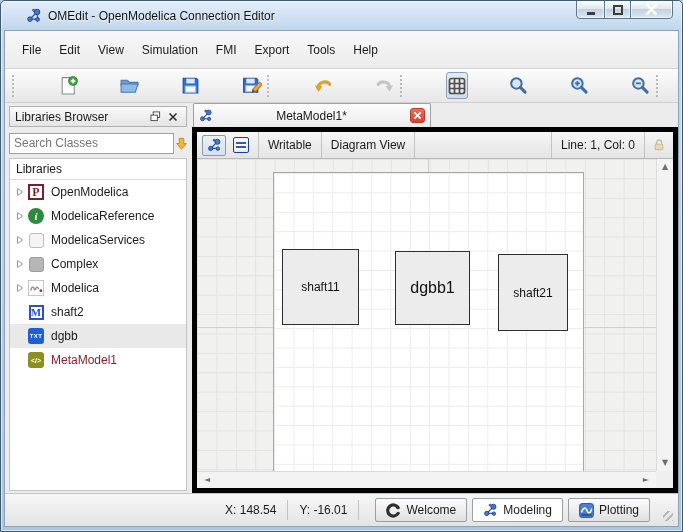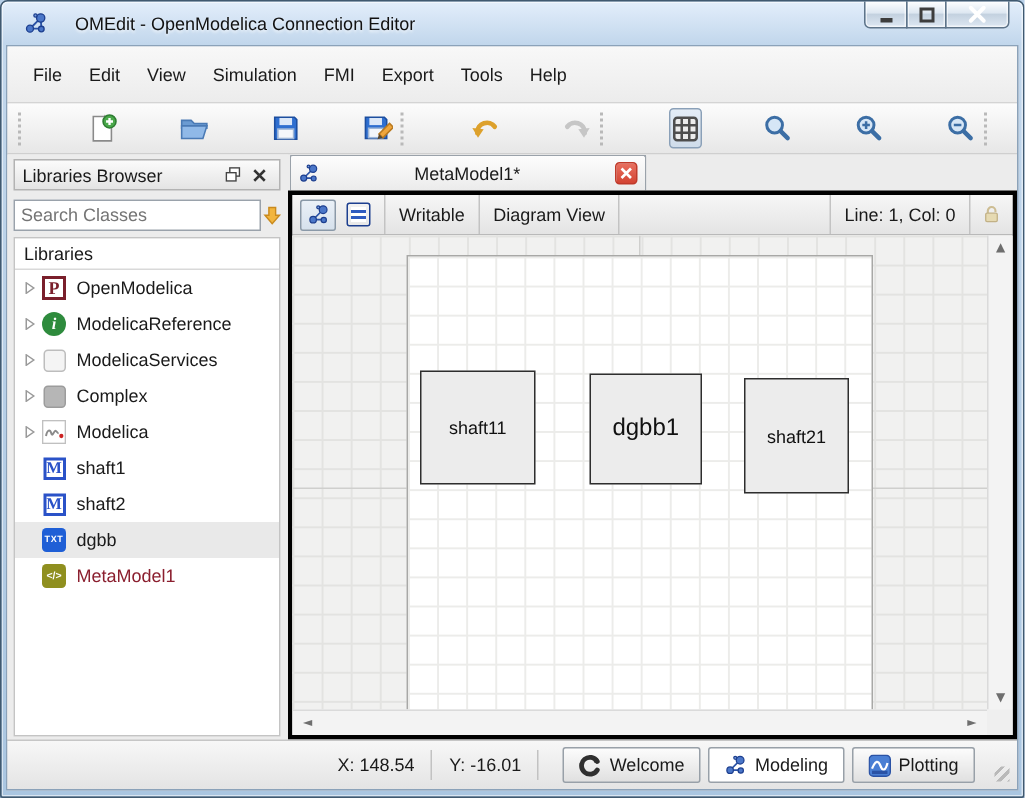--- a/index.html
+++ b/index.html
@@ -5,21 +5,21 @@
   * { margin:0; padding:0; box-sizing:border-box; cursor:default; }
   html,body { width:683px; height:532px; overflow:hidden; }
   body { font-family:"Liberation Sans",sans-serif; font-size:12px; color:#1a1a1a;
          background:linear-gradient(180deg,#b7cfe8,#a3bfdc 60%,#7f9cba); position:relative; }
 
   .window { position:absolute; inset:0; border:1px solid #40596f; border-radius:5px 5px 2px 2px;
             background:linear-gradient(180deg,#e3eefb,#c2d7ec 28px,#aac6e1); overflow:hidden;
             box-shadow:inset 0 0 0 1px rgba(255,255,255,.55); }
 
   
-  .titlebar { height:29px; display:flex; align-items:center; padding-left:15px; position:relative;gap:12px; }
+  .titlebar { height:29px; display:flex; align-items:center; padding-left:25px; position:relative; }
   .title-text { margin-left:6px; color:#111; text-shadow:0 1px 2px rgba(255,255,255,.8); }
   .win-controls { position:absolute; top:-1px; right:9px; display:flex; }
   .win-btn { height:19px; width:29px; display:flex; align-items:center; justify-content:center;
              border:1px solid #5e7489; background:linear-gradient(180deg,#fdfeff,#dde7f1 45%,#c3d1df 50%,#dde7f2);
              box-shadow:inset 0 0 0 1px rgba(255,255,255,.6); }
   .win-btn.min { border-radius:0 0 0 4px; }
   .win-btn.max { margin-left:-1px; width:27px; }
   .win-btn.close { margin-left:-1px; width:43px; border-radius:0 0 4px 0;
              background:linear-gradient(180deg,#f6c0b0,#e2english 0,#e07a63 45%,#c73d27 50%,#d9684a); }
 
@@ -84,21 +84,21 @@
 
   
   .editor { flex:1; display:flex; flex-direction:column; min-width:0; }
   .tabbar { height:24px; display:flex; align-items:flex-end; padding-left:1px; }
   .tab { width:238px; height:24px; display:flex; align-items:center; padding:0 5px;
          border:1px solid #9aa2aa; border-bottom:none; border-radius:2px 2px 0 0;
          background:linear-gradient(#fdfdfd,#ebebeb); }
   .tab-label { flex:1; text-align:center; }
   .tab-close { width:15px; height:15px; border:1px solid #bf3a2b; border-radius:3px;
          background:linear-gradient(#e87060,#d34433); display:flex; align-items:center; justify-content:center; }
-  .editor-frame { flex:1; border:3px solid #000000; display:flex; flex-direction:column; min-height:0; }
+  .editor-frame { flex:1; border:5px solid #000000; display:flex; flex-direction:column; min-height:0; }
   .subtoolbar { height:27px; background:linear-gradient(#f6f6f6,#e4e4e4); border-bottom:1px solid #b9b9b9;
          display:flex; align-items:stretch; }
   .stb-cell { display:flex; align-items:center; padding:0 9px; border-right:1px solid #c3c3c3; }
   .stb-cell.btns { padding:0 5px; gap:3px; }
   .stb-spacer { flex:1; border-right:1px solid #c3c3c3; }
   .view-btn { width:24px; height:21px; display:flex; align-items:center; justify-content:center; border-radius:2px; }
   .view-btn.active { border:1px solid #8a99a8; background:linear-gradient(#eaf0f7,#d6e1ec); }
   .texticon { width:16px; height:16px; background:#2f5bc0; border:1px solid #1d3f8f; border-radius:2px;
          background-image:repeating-linear-gradient(#2f5bc0 0 2px,#fff 2px 4px); background-clip:content-box; padding:2px; }
   .stb-cell.lock { border-right:none; padding:0 7px; }
@@ -387,31 +387,20 @@
                 </svg>
               </span>
             <span class="tree-icon">
                 <svg width="16" height="16" viewBox="0 0 18 18">
                   <rect x="0.5" y="0.5" width="17" height="17" fill="#fff" stroke="#c0c0c0"></rect>
                   <path d="M3 12 C4 7 6 7 7 10 C8 13 9 8 10 8 C11 8 11.5 10 12.5 10" fill="none" stroke="#8a8a8a" stroke-width="1.5"></path>
                   <circle cx="14.5" cy="12" r="1.6" fill="#cc2222"></circle>
                 </svg>
               </span>
             <span class="tree-label">Modelica</span>
-          </div>
-          <div class="tree-item">
-            <span class="expander empty">
-                <svg width="8" height="8" viewBox="0 0 8 8">
-                  <path d="M1.5 0.5 L6.5 4 L1.5 7.5 Z" fill="none" stroke="#9a9a9a"></path>
-                </svg>
-              </span>
-            <span class="tree-icon">
-                <span class="icon-m"></span>
-              </span>
-            <span class="tree-label">shaft1</span>
           </div>
           <div class="tree-item">
             <span class="expander empty">
                 <svg width="8" height="8" viewBox="0 0 8 8">
                   <path d="M1.5 0.5 L6.5 4 L1.5 7.5 Z" fill="none" stroke="#9a9a9a"></path>
                 </svg>
               </span>
             <span class="tree-icon">
                 <span class="icon-m"></span>
               </span>

